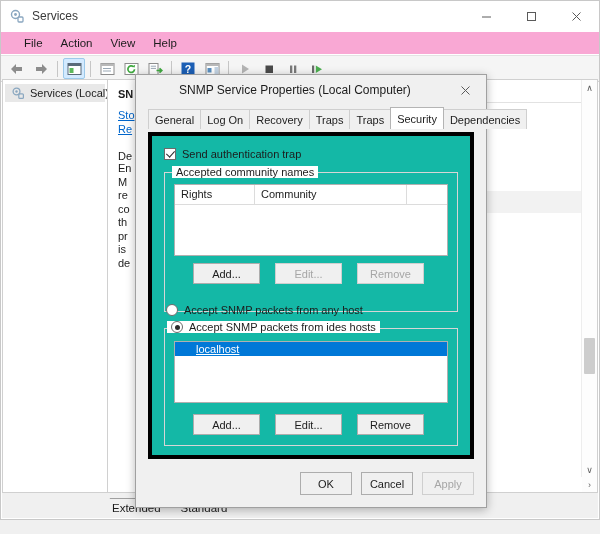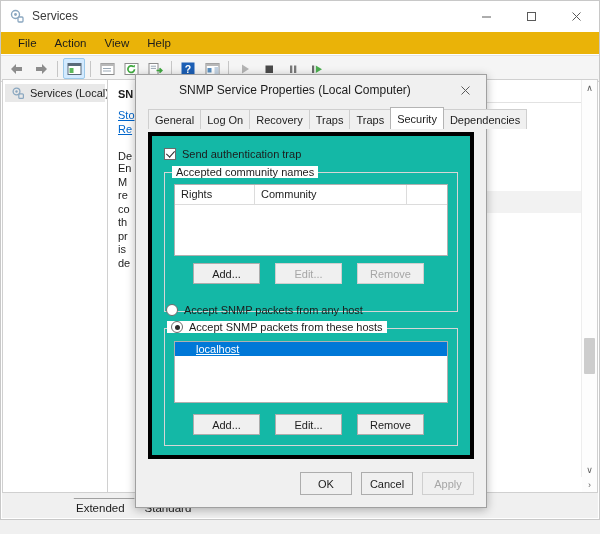--- a/index.html
+++ b/index.html
@@ -13,21 +13,21 @@
 
   
   .window{position:absolute;left:0;top:0;width:600px;height:520px;background:#ffffff;border:1px solid #c8c8c8;box-sizing:border-box;}
 
   .titlebar{height:30px;background:#ffffff;display:flex;align-items:center;position:relative;border-bottom:1px solid #fff;}
   .title-icon{width:16px;height:16px;margin-left:8px;margin-right:7px;position:relative;flex:none;}
   .title-text{font-size:12px;color:#3a3a3a;}
   .winbtns{position:absolute;right:0;top:0;height:30px;display:flex;}
   .winbtn{width:45px;height:30px;display:flex;align-items:center;justify-content:center;color:#5a5a5a;font-size:12px;}
 
-  .menubar{height:22px;display:flex;align-items:center;padding-left:8px;background:#eab308;border-bottom:1px solid #ffffff;}
+  .menubar{height:22px;display:flex;align-items:center;padding-left:14px;background:#f9a8d4;border-bottom:1px solid #ffffff;}
   .menu-item{font-size:11.5px;color:#1c1c1c;padding:2px 9px;}
 
   .toolbar{height:25px;background:#f5f5f5;border-top:1px solid #e3e3e3;border-bottom:1px solid #d5d5d5;display:flex;align-items:center;padding-left:4px;}
   .tb-btn{width:22px;height:21px;margin:0 1px;display:flex;align-items:center;justify-content:center;position:relative;box-sizing:border-box;border-radius:2px;}
   .tb-btn.active{background:#d3eaff;border:1px solid #9cc9ea;}
   .tb-sep{width:1px;height:16px;background:#c6c6c6;margin:0 4px;}
 
   
   .content{position:absolute;left:1px;top:78px;right:1px;bottom:26px;display:flex;background:#f0f0f0;}
 
@@ -54,21 +54,21 @@
   .list-row.sel{background:#f2f2f2;}
   .lr-desc{width:74px;padding-left:6px;box-sizing:border-box;font-size:11.5px;white-space:nowrap;overflow:hidden;}
   .lr-status{width:60px;padding-left:6px;box-sizing:border-box;font-size:11.5px;white-space:nowrap;overflow:hidden;}
 
   .vscroll{position:absolute;right:0;top:0;width:15px;bottom:15px;background:#fdfdfd;border-left:1px solid #ededed;}
   .vs-arrow{height:15px;display:flex;align-items:center;justify-content:center;color:#606060;font-size:9px;}
   .vs-thumb{position:absolute;left:2px;width:11px;background:#cdcdcd;border-radius:1px;}
   .hscroll{position:absolute;right:0;bottom:0;width:15px;height:15px;display:flex;align-items:center;justify-content:center;color:#606060;font-size:9px;background:#fdfdfd;}
 
   
-  .bottom-tabs{position:absolute;left:1px;right:1px;bottom:1px;height:25px;background:#f0f0f0;display:flex;align-items:flex-end;padding-left:64px;}
+  .bottom-tabs{position:absolute;left:1px;right:1px;bottom:1px;height:25px;background:#f0f0f0;display:flex;align-items:flex-end;padding-left:100px;}
   .btab{font-size:11.5px;color:#1c1c1c;padding:3px 10px 4px 10px;background:#f0f0f0;position:relative;border-top:1px solid #a0a0a0;
         clip-path:polygon(8px 0,100% 0,calc(100% - 8px) 100%,0 100%);}
 
   
   .dialog{position:absolute;left:135px;top:74px;width:352px;height:434px;background:#f0f0f0;border:1px solid #a0a0a0;box-shadow:0 2px 9px rgba(0,0,0,.28);box-sizing:border-box;}
   .dlg-title{height:30px;display:flex;align-items:center;background:#f0f0f0;position:relative;margin-left:32px;}
   .dlg-title-text{font-size:12px;color:#1c1c1c;margin-left:11px;}
   .dlg-close{position:absolute;right:0;top:0;width:42px;height:30px;display:flex;align-items:center;justify-content:center;color:#5a5a5a;font-size:12px;}
 
   .tabrow{display:flex;align-items:flex-end;height:20px;margin-left:12px;margin-top:4px;}
@@ -406,21 +406,21 @@
       </div>
 
       <div class="radiorow" style="left:14px;top:168px;">
         <span class="radio"></span>
         <span class="radio-label">Accept SNMP packets from any host</span>
       </div>
 
       <div class="groupbox" style="left:12px;right:12px;top:192px;height:118px;">
         <div class="radiorow" style="left:2px;top:-8px;background:#ffffff;padding:0 4px;">
           <span class="radio on"></span>
-          <span class="radio-label">Accept SNMP packets from these hosts</span>
+          <span class="radio-label">Accept SNMP packets from ides hosts</span>
         </div>
 
         <div class="lv" style="left:9px;right:9px;top:12px;height:62px;">
           <div class="lv-item">localhost</div>
         </div>
 
         <div class="btnrow" style="left:28px;top:85px;gap:15px;">
           <div class="btn">Add...</div>
           <div class="btn">Edit...</div>
           <div class="btn">Remove</div>

